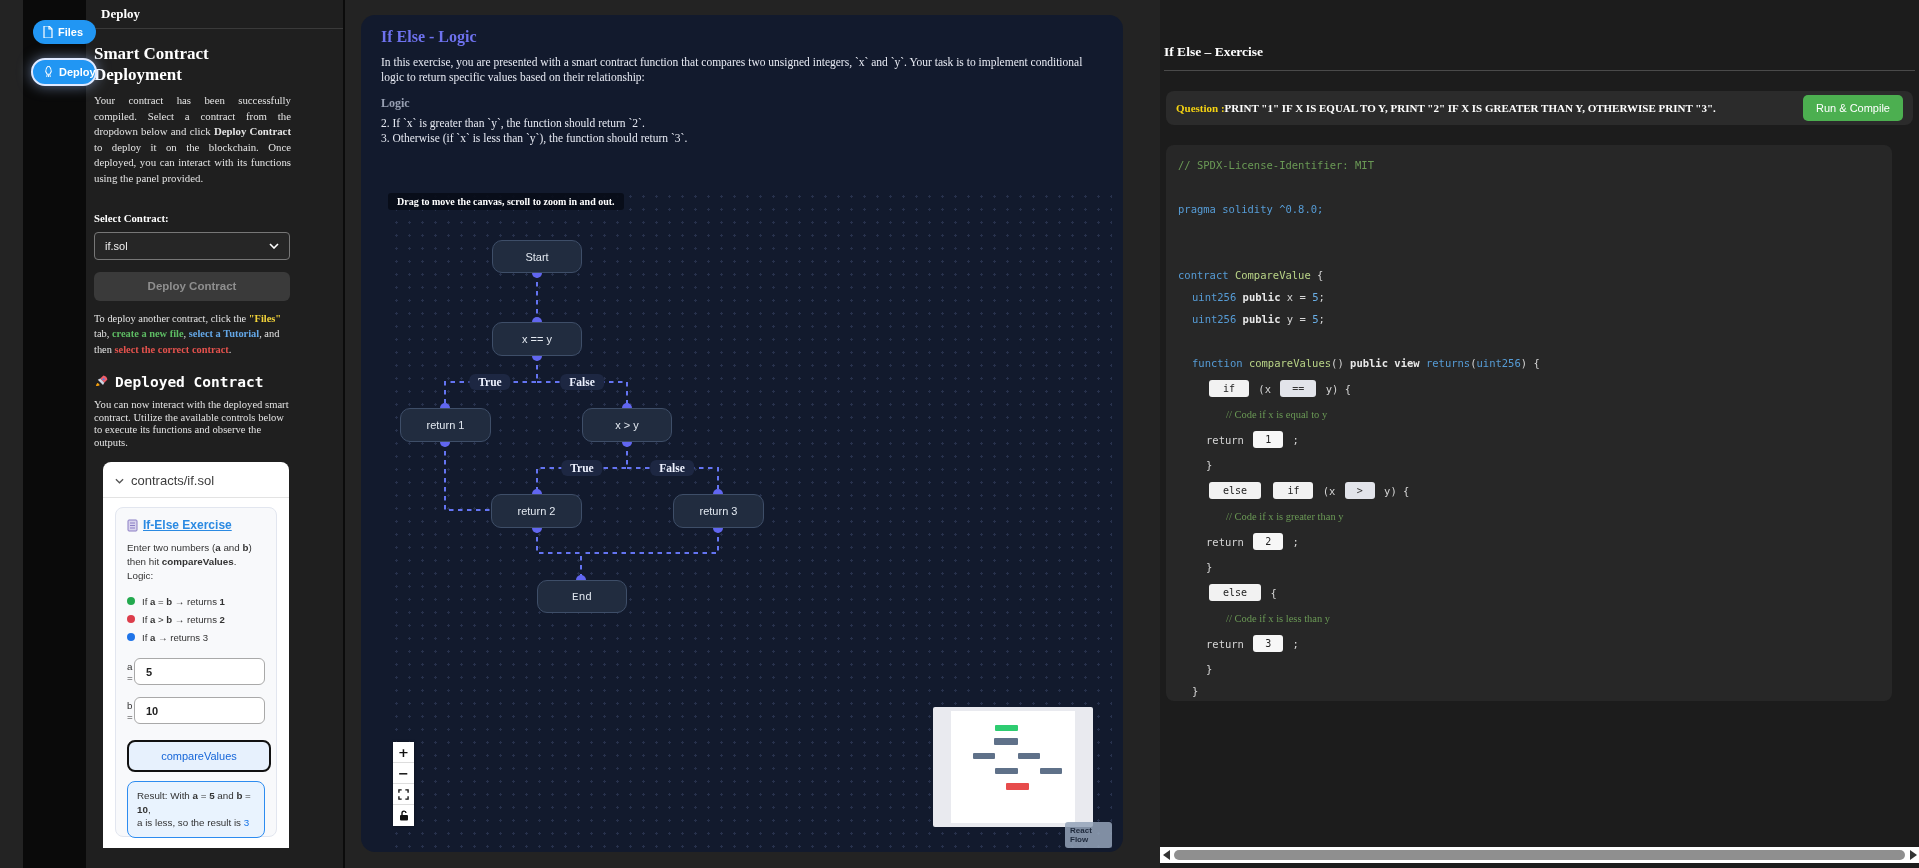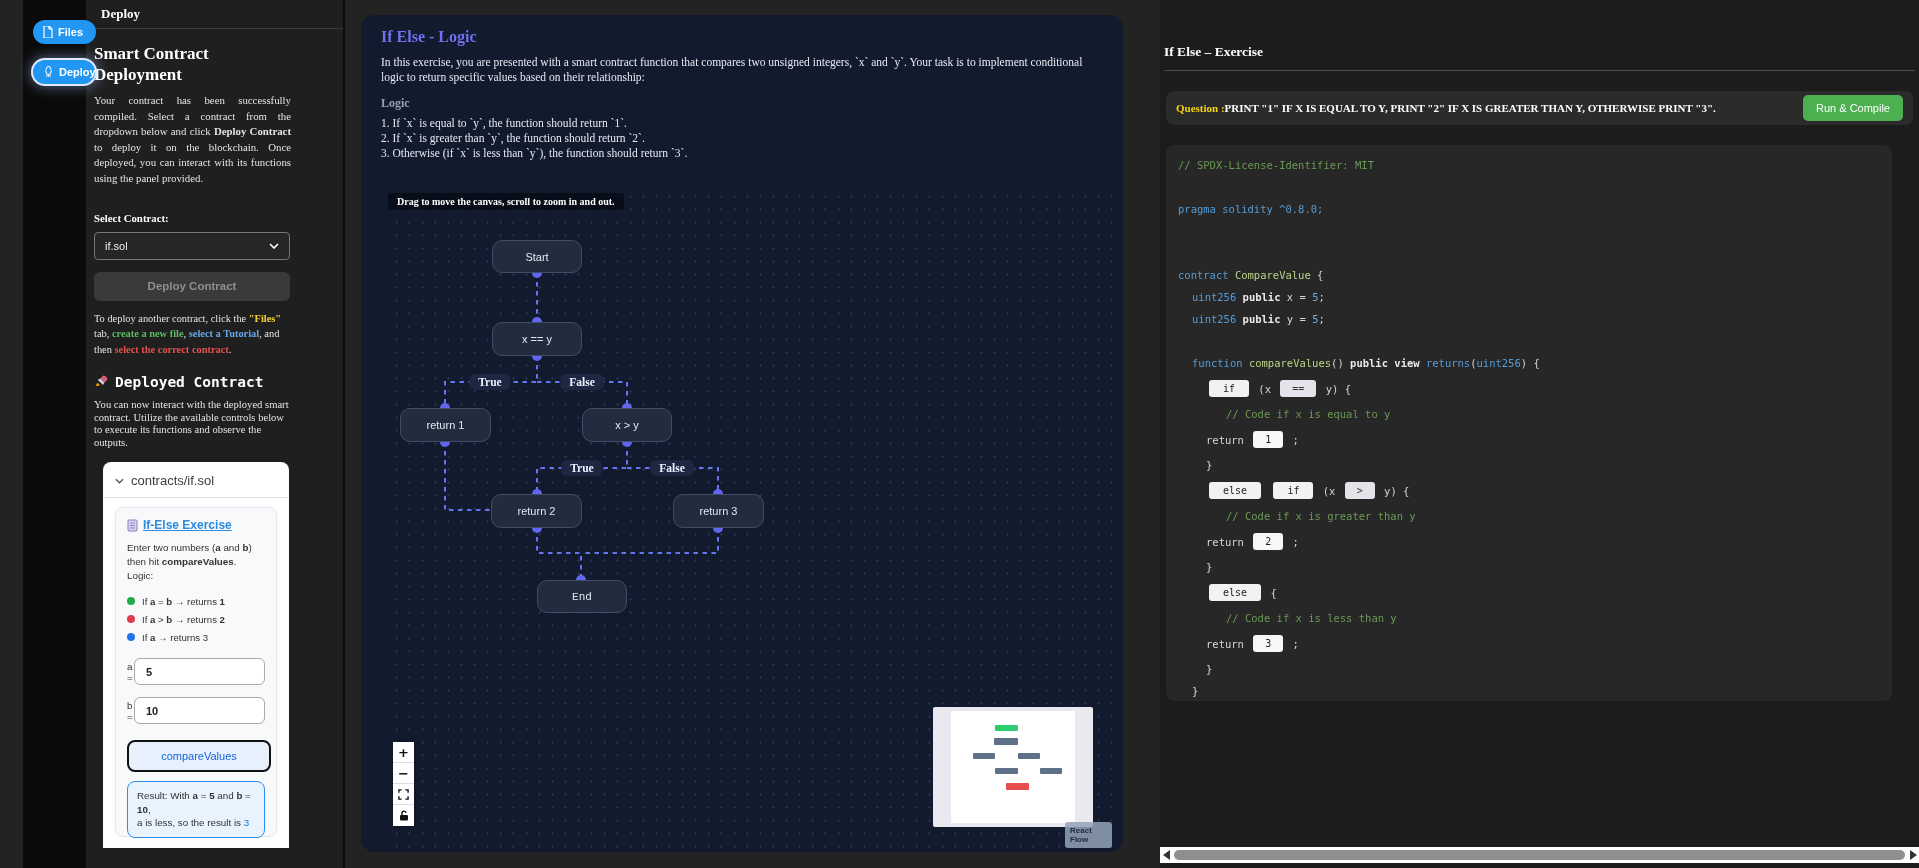--- a/index.html
+++ b/index.html
@@ -99,21 +99,21 @@
         align-items:center;padding:0 10px;}
   .q-text{font:bold 11px "Liberation Serif",serif;color:#fff;white-space:nowrap;overflow:hidden;}
   .q-label{color:#f5d312;}
   .run-btn{margin-left:auto;height:26px;background:#4caf50;border:none;border-radius:5px;color:#fff;
         font:11px "Liberation Sans",sans-serif;padding:0 13px;cursor:pointer;flex:0 0 auto;}
   .code-block{margin:20px 6px 0;width:726px;height:556px;background:#272727;border-radius:8px;
         padding:9px 0 9px 12px;overflow:hidden;}
   .cl{display:flex;align-items:center;min-height:22px;white-space:pre;
         font:10.5px "DejaVu Sans Mono",monospace;}
   .cl.chips{min-height:29px;}
-  .ind1{padding-left:14px;} .ind2{padding-left:28px;} .ind3{padding-left:48px;}
+  .ind1{padding-left:14px;} .ind2{padding-left:28px;} .ind3{padding-left:48px;font-family:Liberation Serif, serif;}
   .tk-com{color:#6a9955;} .tk-kw{color:#569cd6;} .tk-nm{color:#b9d487;} .tk-pl{color:#d6d6d6;}
   .tk-num{color:#6ab0e8;} .tk-bold{color:#e8e8e8;font-weight:bold;}
   .tk-chip,.tk-sel,.tk-inp{display:inline-flex;align-items:center;justify-content:center;border-radius:3px;
         font:10px "DejaVu Sans Mono",monospace;margin:0 3px;cursor:pointer;}
   .tk-chip{background:#f2f2f2;color:#222;padding:3px 14px;}
   .tk-sel{background:#e2e4ea;color:#333;padding:3px 12px;}
   .tk-inp{background:#f7f7f7;color:#222;padding:3px 12px;}
   .hscroll{position:absolute;left:0;bottom:5px;width:759px;height:16px;background:#fff;display:flex;align-items:center;}
   .hs-arrow{width:12px;height:16px;display:flex;align-items:center;justify-content:center;cursor:pointer;}
   .hs-arrow span{width:0;height:0;border-style:solid;}
@@ -208,21 +208,20 @@
         </div>
       </div>
     </div>
   </div>
 
   <div class="canvas-card">
     <h1 class="lesson-title">If Else - Logic</h1>
     <p class="lesson-desc">In this exercise, you are presented with a smart contract function that compares two unsigned integers, `x` and `y`. Your task is to implement conditional logic to return specific values based on their relationship:</p>
     <h2 class="lesson-logic">Logic</h2>
     <div class="lesson-list">
-        <div>1. If `x` is equal to `y`, the function should return `1`.</div>
         <div>2. If `x` is greater than `y`, the function should return `2`.</div>
         <div>3. Otherwise (if `x` is less than `y`), the function should return `3`.</div>
       </div>
 
     <div class="flow">
       <svg id="flow-svg" width="727" height="667">
           <path d="M152,88V137" fill="none" stroke="#6474f2" stroke-width="2" stroke-dasharray="4.5 4.5"></path>
           <path d="M152,171V197H60V223" fill="none" stroke="#6474f2" stroke-width="2" stroke-dasharray="4.5 4.5"></path>
           <path d="M152,197H242V223" fill="none" stroke="#6474f2" stroke-width="2" stroke-dasharray="4.5 4.5"></path>
           <path d="M242,257V283H152V309" fill="none" stroke="#6474f2" stroke-width="2" stroke-dasharray="4.5 4.5"></path>

